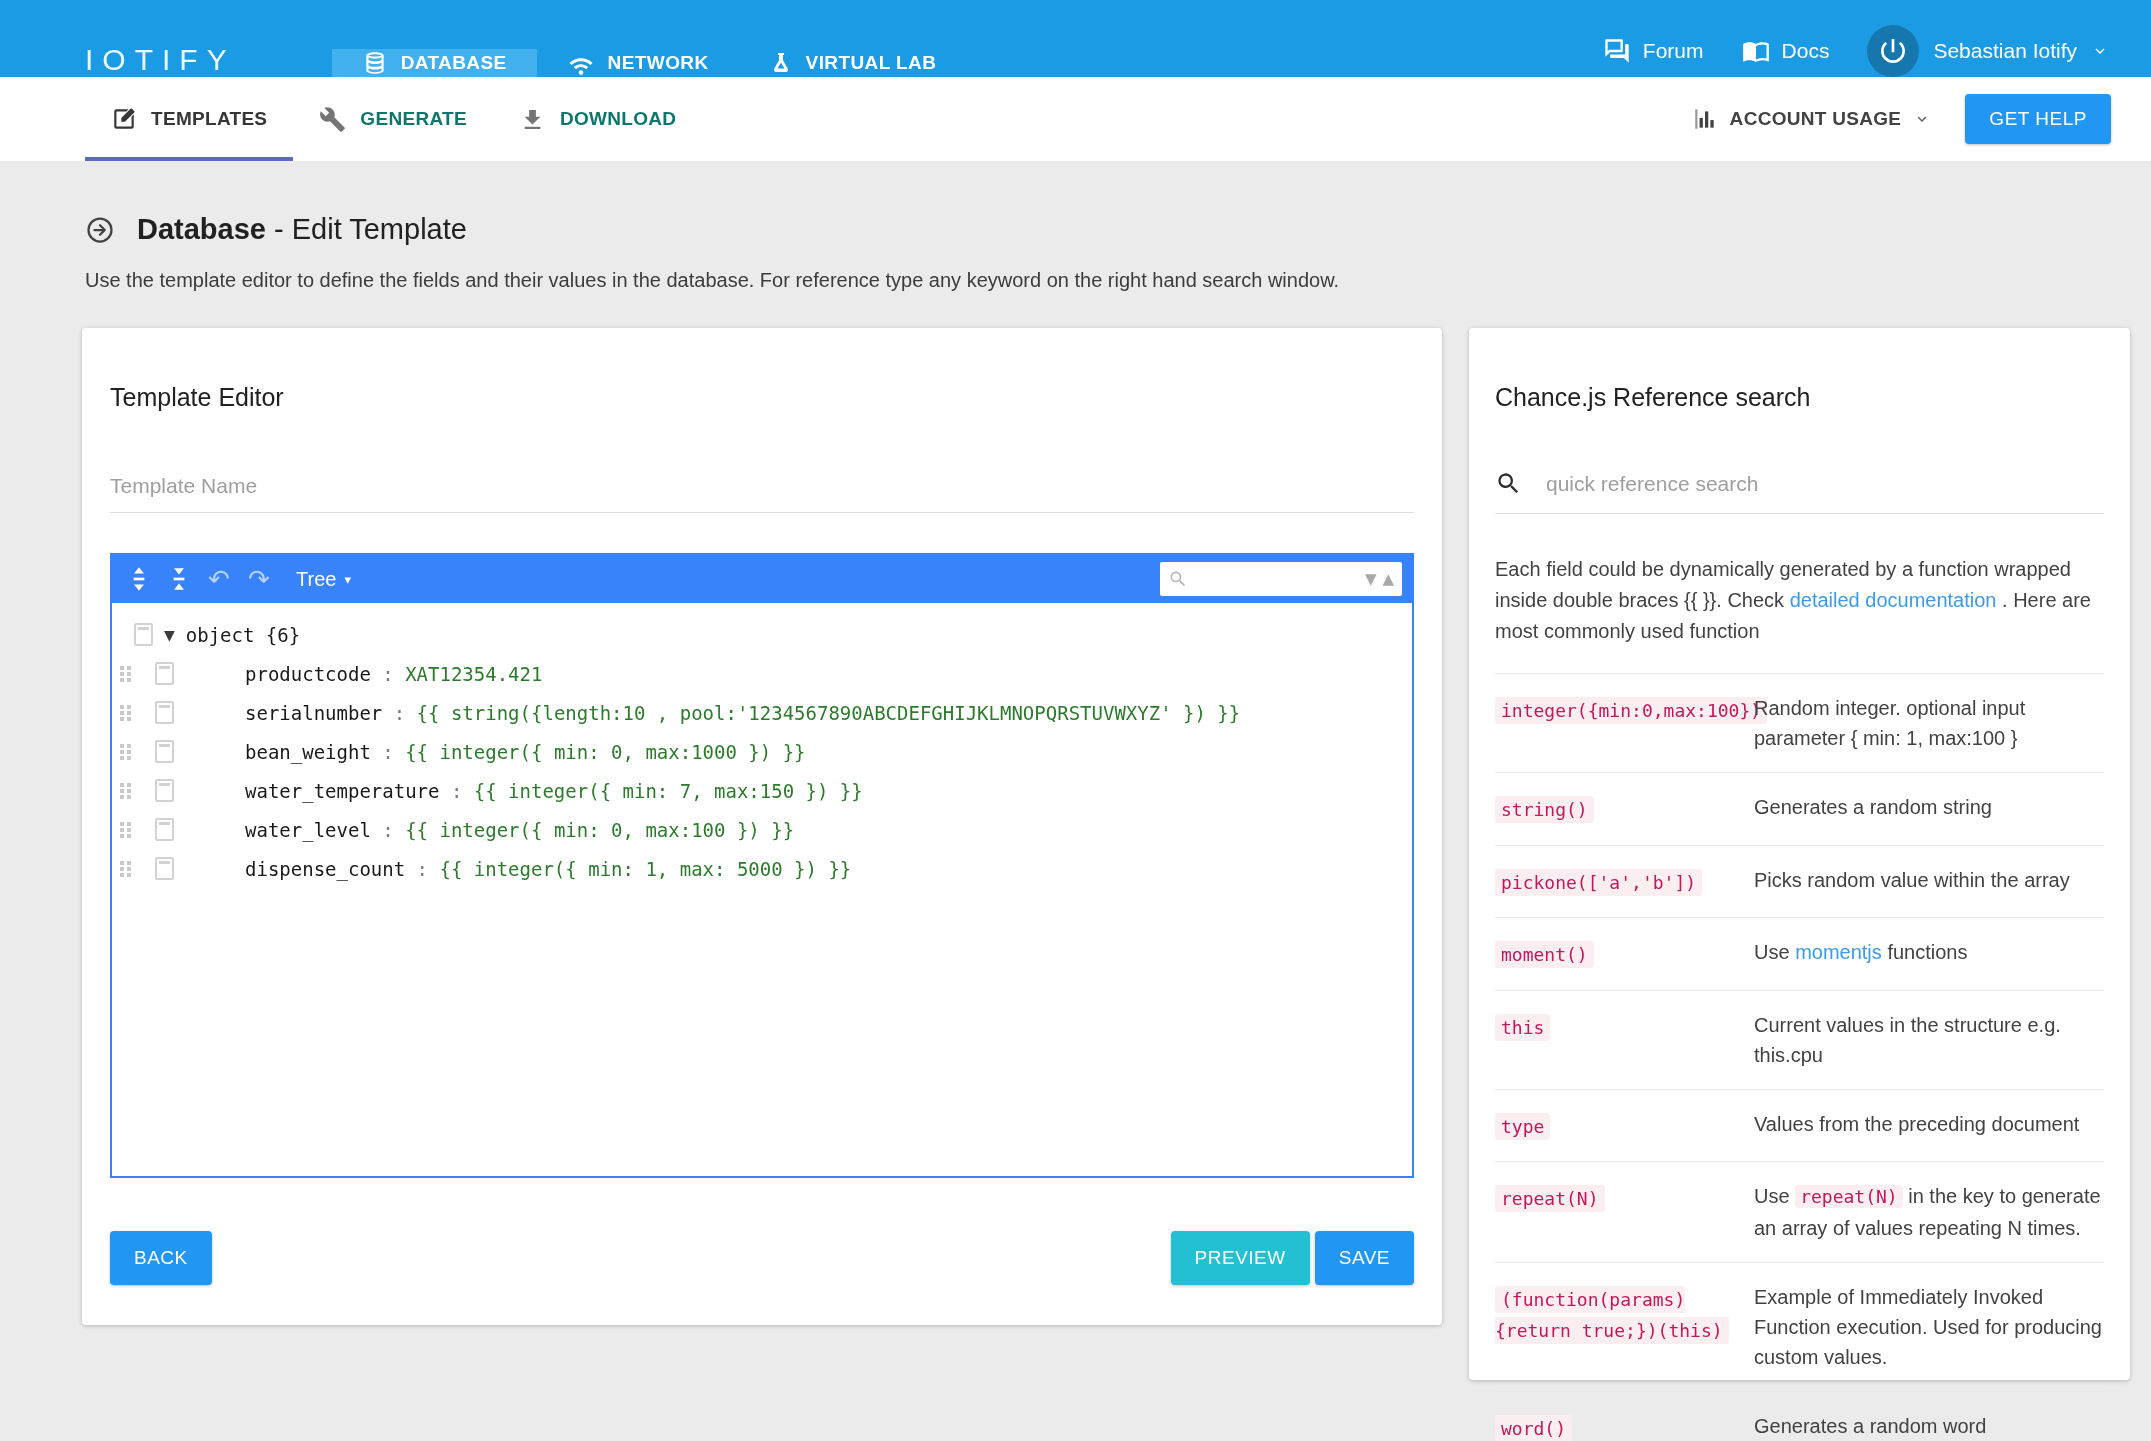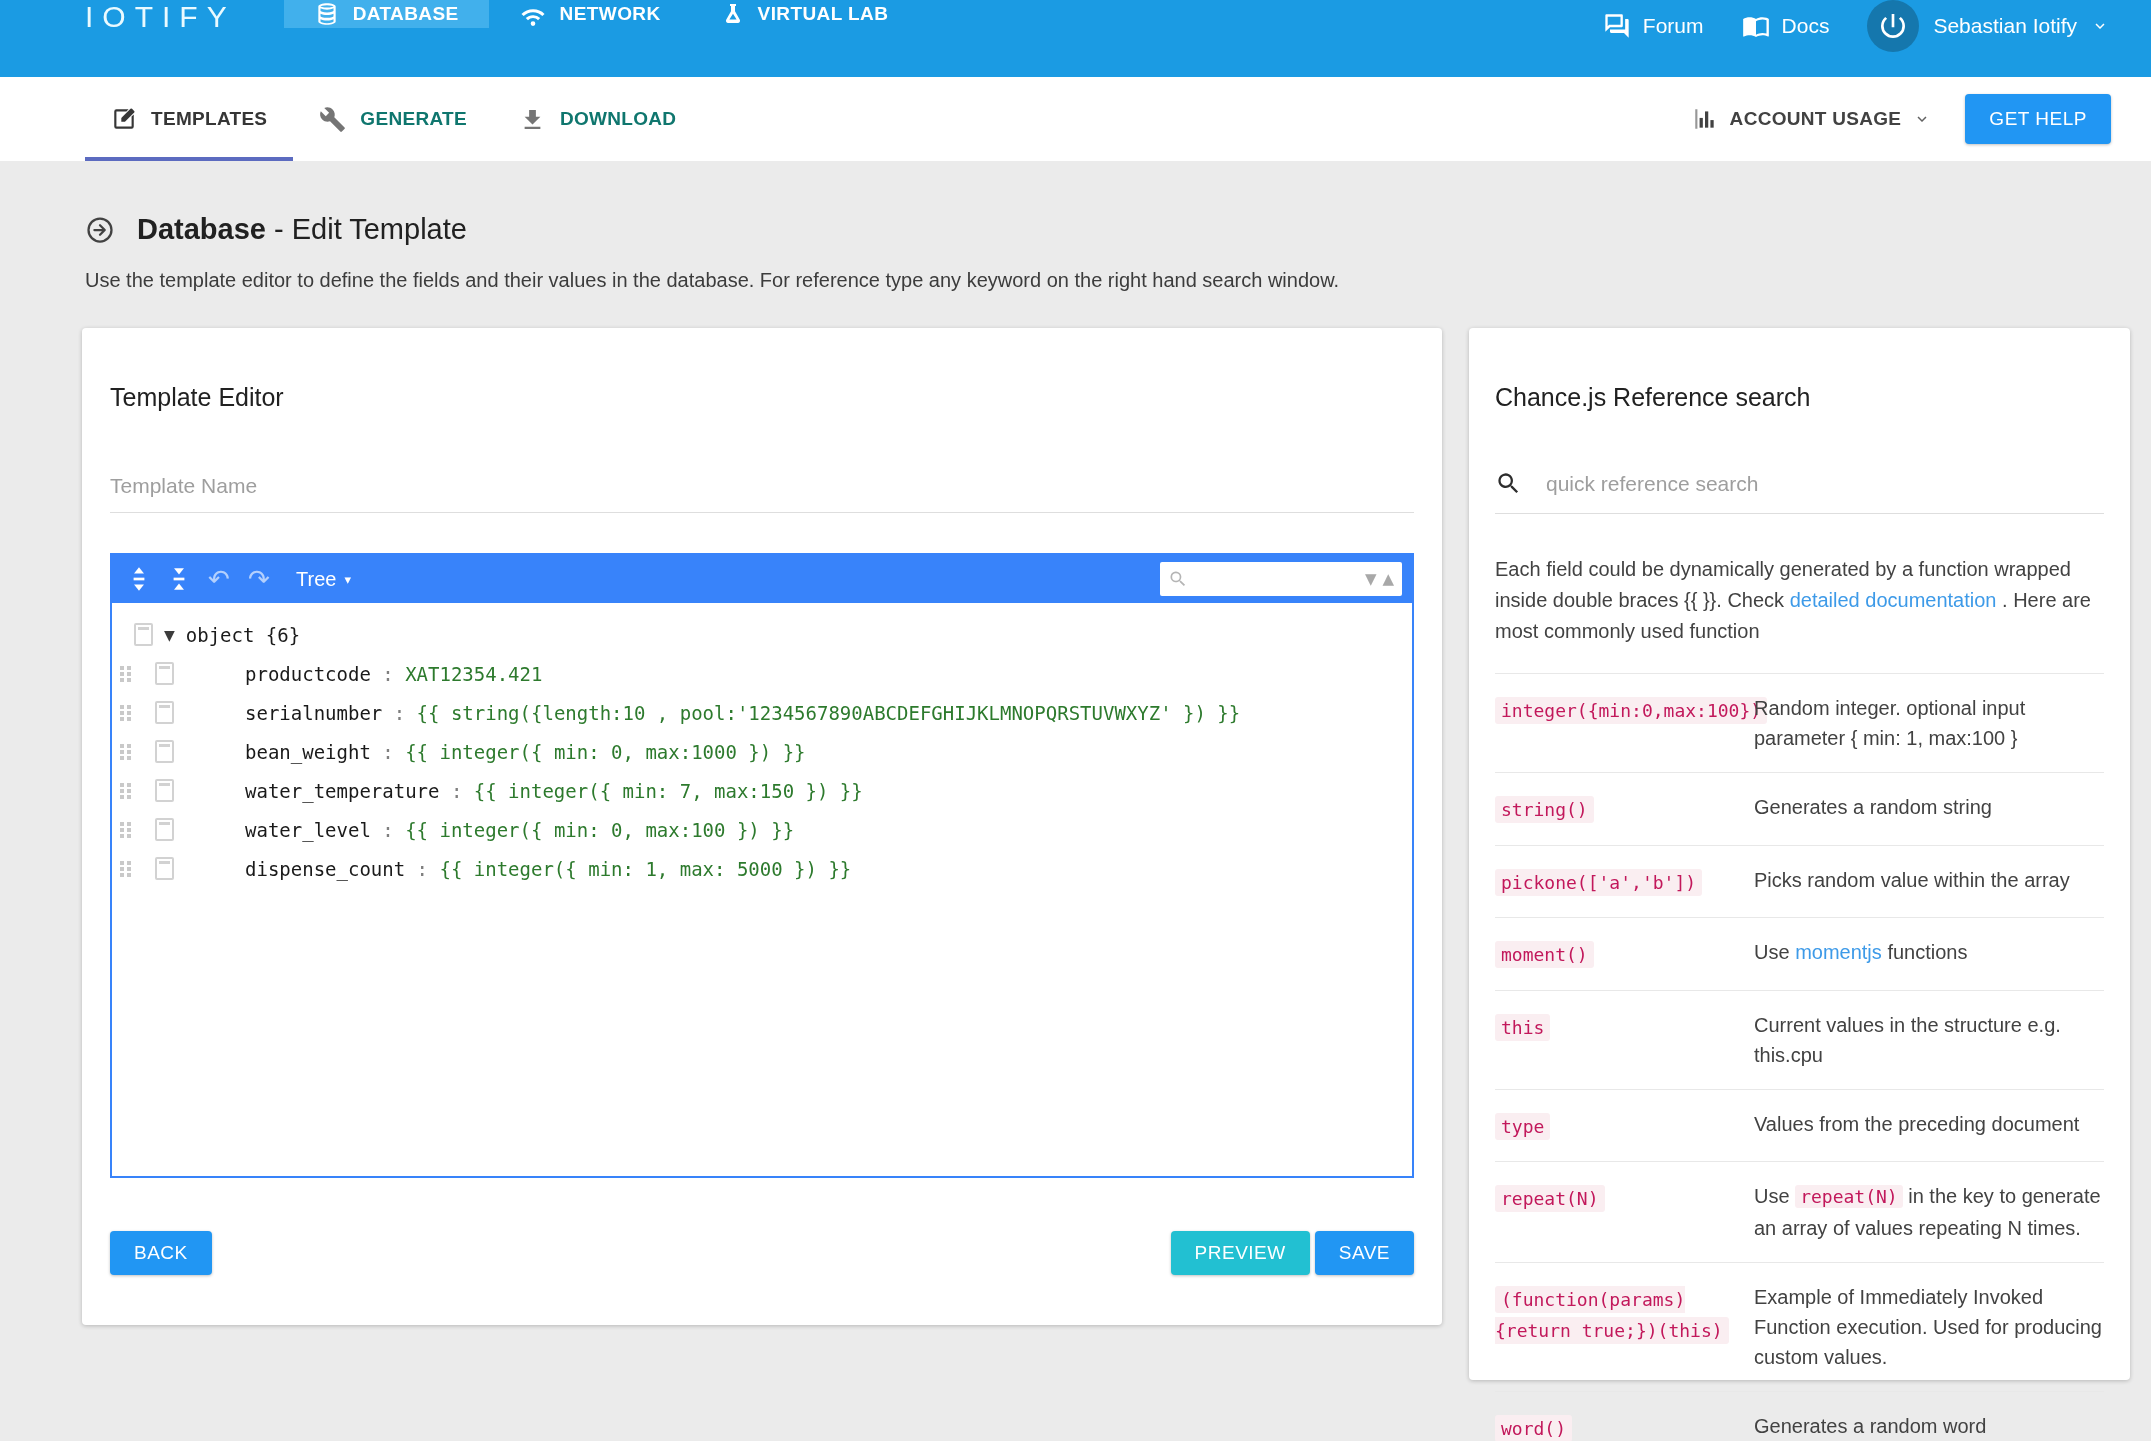--- a/index.html
+++ b/index.html
@@ -1,21 +1,21 @@
 <!DOCTYPE html>
 <html><head>
 <meta charset="utf-8">
 <style>
   * { margin:0; padding:0; box-sizing:border-box; }
   html,body { background:#ebebeb; }
   body { font-family:"Liberation Sans", sans-serif; width:2151px; height:1441px; overflow:hidden; }
   .glyph { font-family:"DejaVu Sans", sans-serif; }
 
   
-  .topnav { height:77px; background:#1b9be3; display:flex; align-items:flex-start; color:#fff; }
+  .topnav { height:77px; background:#1b9be3; display:flex; align-items:flex-end; color:#fff;gap:48px; }
   .logo { display:flex; align-items:center; padding:0 48px 0 85px; font-size:30px; font-weight:400;
           letter-spacing:9px; color:#eafaff; }
   .topnav-tabs { display:flex; align-items:stretch; }
   .topnav-tab { display:flex; align-items:center; gap:13px; padding:0 30px; font-size:19px; font-weight:700;
                 letter-spacing:.4px; cursor:pointer; }
   .topnav-tab.active { background:#41b0ec; }
   .topnav-right { margin-left:auto; display:flex; align-items:center; gap:38px; padding-right:42px; }
   .topnav-link { display:flex; align-items:center; gap:12px; font-size:21px; cursor:pointer; }
   .userchip { display:flex; align-items:center; gap:14px; cursor:pointer; }
   .avatar { width:52px; height:52px; border-radius:50%; background:#1577ad; display:flex; align-items:center; justify-content:center; }
@@ -80,21 +80,21 @@
   .troot { color:#1a1a1a; }
   .tree-child-row .tkv { margin-left:47px; }
   .tkey { color:#1a1a1a; }
   .tsep { color:#7f7f7f; }
   .tval { color:#2d7a2d; }
 
   
   .editor-actions { display:flex; margin-top:53px; }
   .btn-back,.btn-save { background:#2196f3; }
   .btn-preview { background:#22c0d2; }
-  .editor-actions .btn { font-size:19px; padding:0 24px; height:44px; }
+  .editor-actions .btn { font-size:19px; padding:0 24px; height:54px; }
   .btn-preview { margin-left:auto; margin-right:5px; }
 
   
   .ref-search { margin-top:58px; display:flex; align-items:center; gap:24px; border-bottom:1px solid #dedede; padding-bottom:16px; }
   .ref-search input { border:none; outline:none; flex:1; font-size:21px; font-family:"Liberation Sans",sans-serif; }
   .ref-search input::placeholder { color:#9e9e9e; }
   .ref-intro { margin-top:40px; font-size:20px; color:#424242; line-height:1.55; }
   .link { color:#3d9ae8; text-decoration:none; cursor:pointer; }
   .ref-table { margin-top:26px; }
   .ref-row { display:flex; padding:19px 0; border-top:1px solid #e8e8e8; }

